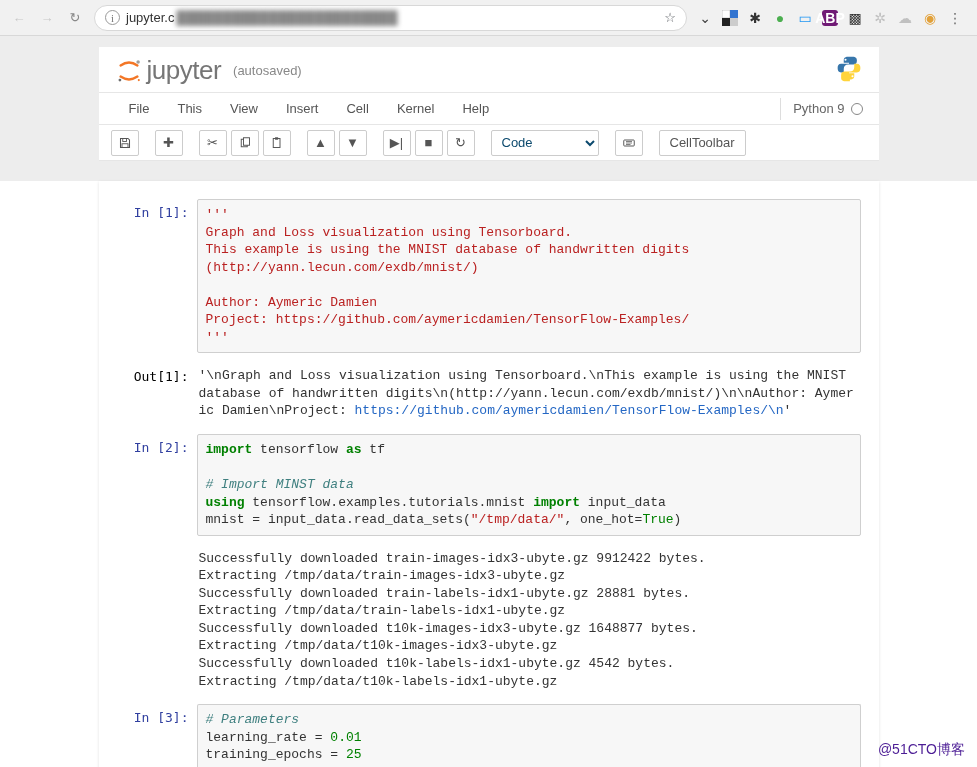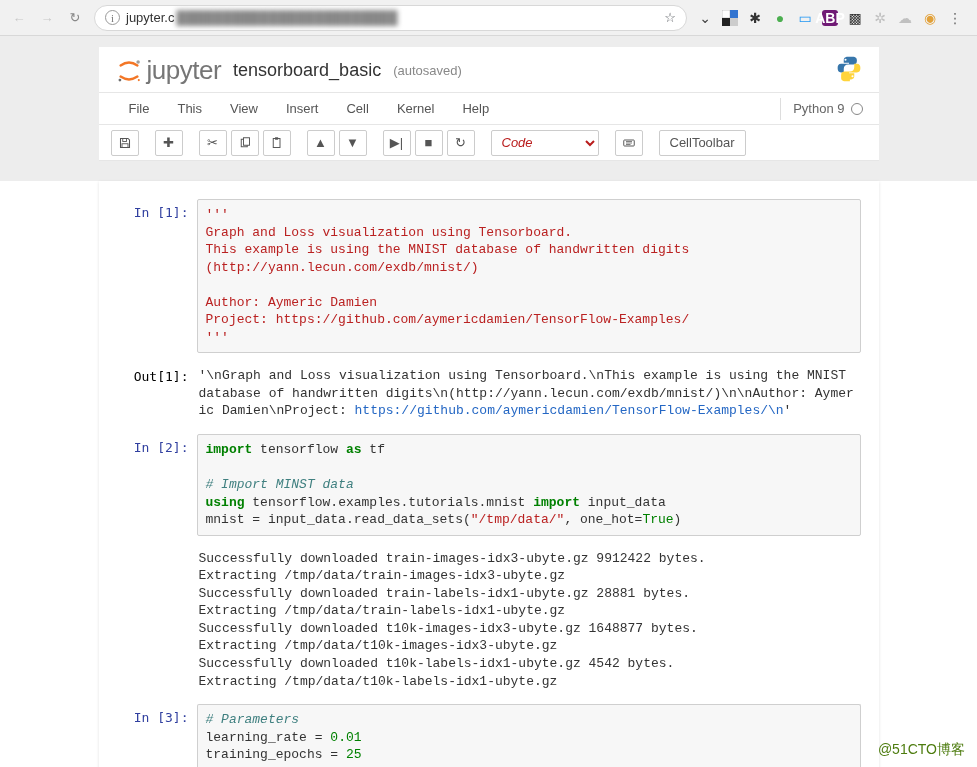--- a/index.html
+++ b/index.html
@@ -27,36 +27,36 @@
 .kernel-logo { margin-left: auto; font-size: 24px; }
 .kernel-logo svg{width:28px;height:28px;}
 .menubar { display: flex; align-items: center; padding: 0 16px; height: 32px; border-bottom: 1px solid #e6e6e6; font-size: 13px; color: #555; background:#fff; }
 .menubar .mi { padding: 6px 14px; cursor: pointer; }
 .menubar .right { margin-left: auto; display: flex; align-items: center; gap: 6px; color: #666; border-left:1px solid #ddd; padding-left:12px; height:22px; }
 .kind-circ { width: 12px; height: 12px; border: 1px solid #888; border-radius: 50%; }
 .toolbar { display: flex; align-items: center; padding: 4px 12px; height: 36px; border-bottom: 1px solid #e6e6e6; gap: 4px; background:#fff; }
 .tbtn { border: 1px solid #ccc; background: #fff; width: 28px; height: 26px; border-radius: 2px; display: flex; align-items: center; justify-content: center; cursor: pointer; font-size: 13px; color: #555; }
 .tbtn svg{width:12px;height:12px;fill:#555;stroke:#555;}
 .tsep { width: 8px; }
-.tsel { border: 1px solid #ccc; background: #fff; height: 26px; border-radius: 2px; font-size: 13px; color: #b91c1c; padding: 0 6px; width:108px;font-style:italic; }
+.tsel { border: 1px solid #ccc; background: #fff; height: 26px; border-radius: 2px; font-size: 13px; color: #0c4a6e; padding: 0 6px; width:108px; }
 .tlabel-btn { border: 1px solid #ccc; background: #fff; height: 26px; border-radius: 2px; font-size: 13px; color: #555; padding: 0 10px; cursor:pointer; }
 .nb-body { background: #fff; padding: 0; }
 .nb-container { margin: 20px auto 0 auto; width: 780px; background: #fff; box-shadow: 0 1px 3px rgba(0,0,0,0.12); padding: 18px 18px 0 18px; min-height: 690px; }
 .cell { display: flex; margin-bottom: 10px; }
 .prompt { width: 80px; text-align: right; padding: 6px 8px 0 0; font-family: Menlo, Monaco, monospace; font-size: 13px; color: #303F9F; flex-shrink:0;}
 .prompt.out { color: #000000; }
 .code-area { flex: 1; border: 1px solid #cfcfcf; border-radius: 2px; background: #f7f7f7; padding: 6px 8px; font-family: Menlo, Monaco, "Courier New", monospace; font-size: 13px; line-height: 1.35; white-space: pre-wrap; word-break: break-word; }
 .output-area { flex: 1; padding: 4px 2px; font-family: Menlo, Monaco, "Courier New", monospace; font-size: 13px; line-height: 1.35; white-space: pre-wrap; word-break: break-all; }
 .s-str { color: #BA2121; }
 .s-kw { color: #008000; font-weight: bold; }
 .s-com { color: #408080; font-style: italic; }
 .s-num { color: #008000; }
 .s-const { color: #008000; }
 .link { color: #2467c4; margin-top: 40px; }
-.watermark { position: fixed; right: 12px; bottom: 8px; color: #4d7c0f; font-size: 14px; }
+.watermark { position: fixed; right: 12px; bottom: 8px; color: #4c1d95; font-size: 14px; }
 .page-wrapper{background:#ededed;}
 </style>
 </head>
 <body>
 
 <div class="browser-chrome">
   <span class="nav-btn disabled">←</span>
   <span class="nav-btn disabled">→</span>
   <span class="nav-btn">↻</span>
   <div class="addr-bar">
@@ -93,21 +93,20 @@
     <span class="logo">
       <svg viewBox="0 0 40 40">
             <path d="M8 12 Q20 4 32 12" stroke="#f37626" stroke-width="3.5" fill="none" stroke-linecap="round"></path>
             <path d="M8 28 Q20 36 32 28" stroke="#f37626" stroke-width="3.5" fill="none" stroke-linecap="round"></path>
             <circle cx="33" cy="7" r="2.5" fill="#9e9e9e"></circle>
             <circle cx="7" cy="33" r="2" fill="#6e6e6e"></circle>
             <circle cx="34" cy="33" r="1.5" fill="#f37626"></circle>
           </svg>
       <span>jupyter</span>
     </span>
-    <span class="nb-title">tensorboard_basic</span>
     <span class="autosave">(autosaved)</span>
     <span class="kernel-logo">
       <svg viewBox="0 0 32 32">
             <path d="M15 3c-4 0-5 2-5 4v3h6v1H7c-3 0-4 2-4 5s1 5 4 5h3v-4c0-3 2-5 5-5h6c2 0 4-1 4-4V7c0-2-1-4-5-4h-5z" fill="#3776ab"></path>
             <circle cx="12" cy="6.5" r="1.2" fill="#fff"></circle>
             <path d="M17 29c4 0 5-2 5-4v-3h-6v-1h9c3 0 4-2 4-5s-1-5-4-5h-3v4c0 3-2 5-5 5h-6c-2 0-4 1-4 4v3c0 2 1 4 5 4h5z" fill="#ffd43b"></path>
             <circle cx="20" cy="25.5" r="1.2" fill="#fff"></circle>
           </svg>
     </span>
   </div>

